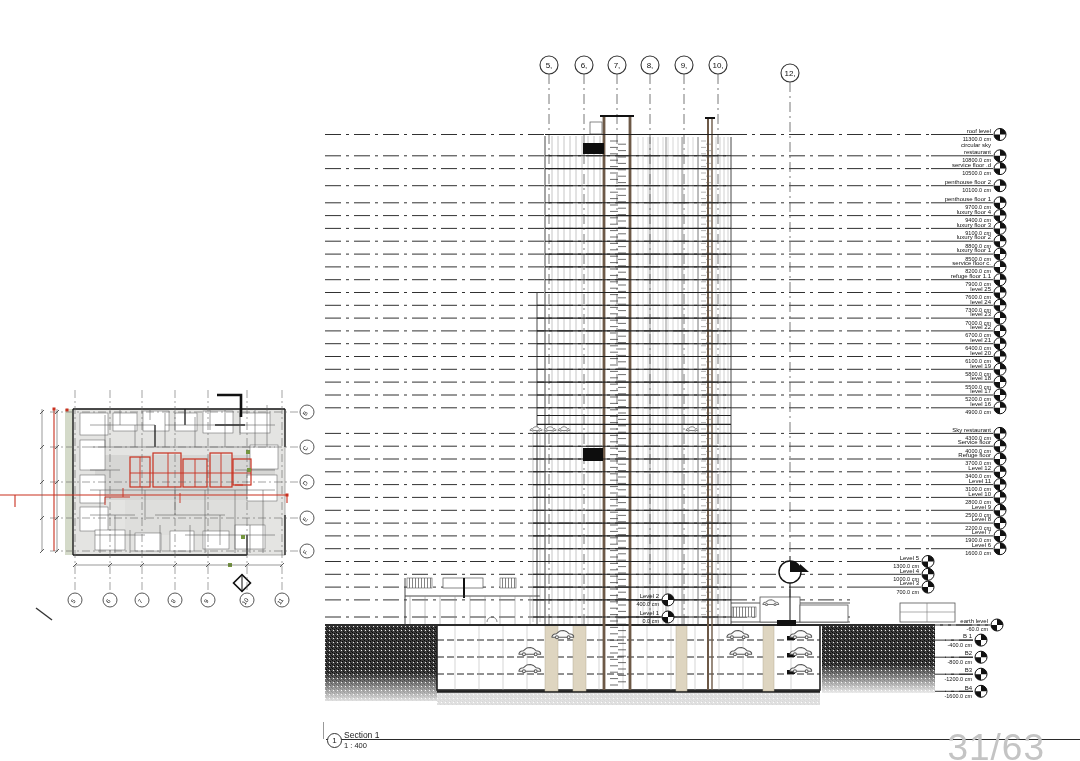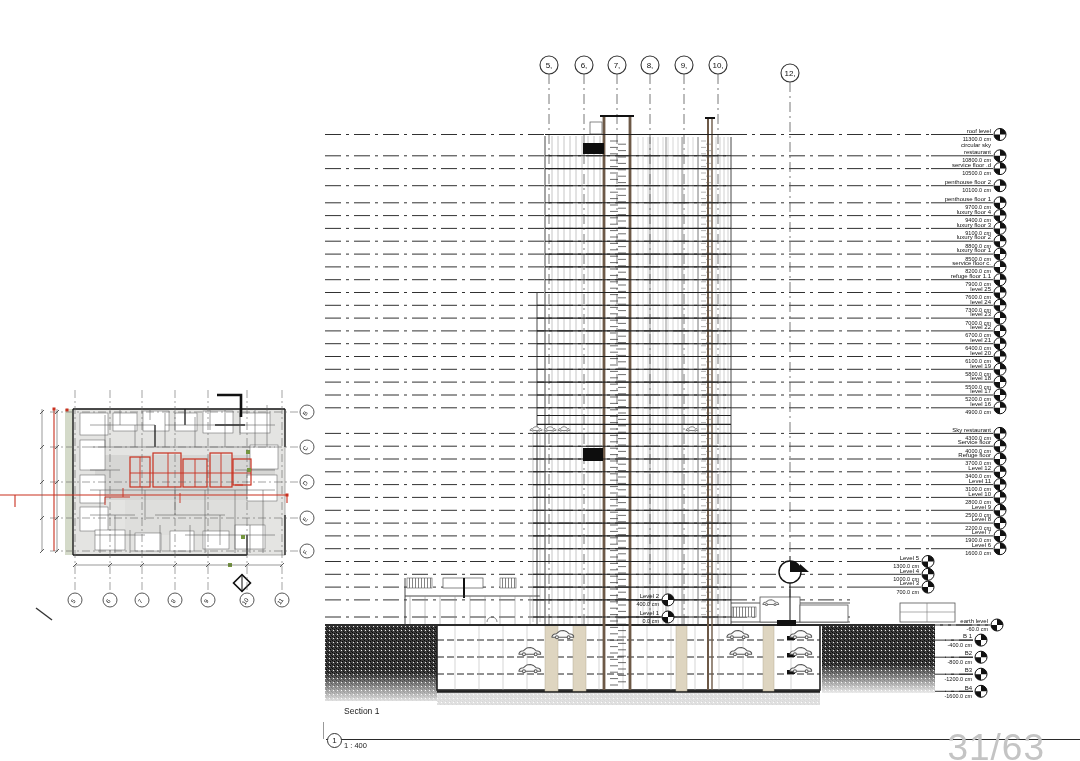--- a/index.html
+++ b/index.html
@@ -4,21 +4,21 @@
 <style>
   html,body{margin:0;padding:0;background:#fff;}
   body{width:1080px;height:761px;overflow:hidden;font-family:"Liberation Sans",sans-serif;}
   .sheet{position:relative;width:1080px;height:761px;background:#ffffff;}
   svg{position:absolute;left:0;top:0;}
   text{font-family:"Liberation Sans",sans-serif;fill:#111;}
   .titleblock{position:absolute;left:0;top:0;width:1080px;height:761px;pointer-events:none;}
   .title-line{position:absolute;left:326px;top:739px;width:754px;border-top:1.6px solid #2a2a2a;}
   .title-circle{position:absolute;left:327px;top:733px;width:13px;height:13px;border:1px solid #333;border-radius:50%;
     font-size:8px;line-height:13px;text-align:center;color:#222;background:#fff;}
-  .title-name{position:absolute;left:344px;top:706px;font-size:8.5px;color:#1a1a1a;}
+  .title-name{position:absolute;left:344px;top:730px;font-size:8.5px;color:#1a1a1a;}
   .title-scale{position:absolute;left:344px;top:741px;font-size:7.5px;color:#1a1a1a;}
   .corner-tick{position:absolute;left:323px;top:722px;width:1px;height:17px;background:#999;}
   .page-number{position:absolute;left:900px;top:729px;width:145px;text-align:right;
     font-size:37px;color:#c4c4c4;line-height:1;letter-spacing:1px;}
 </style>
 </head>
 <body>
 
 <div class="sheet">
   <svg id="drawing" width="1080" height="761" viewBox="0 0 1080 761">

